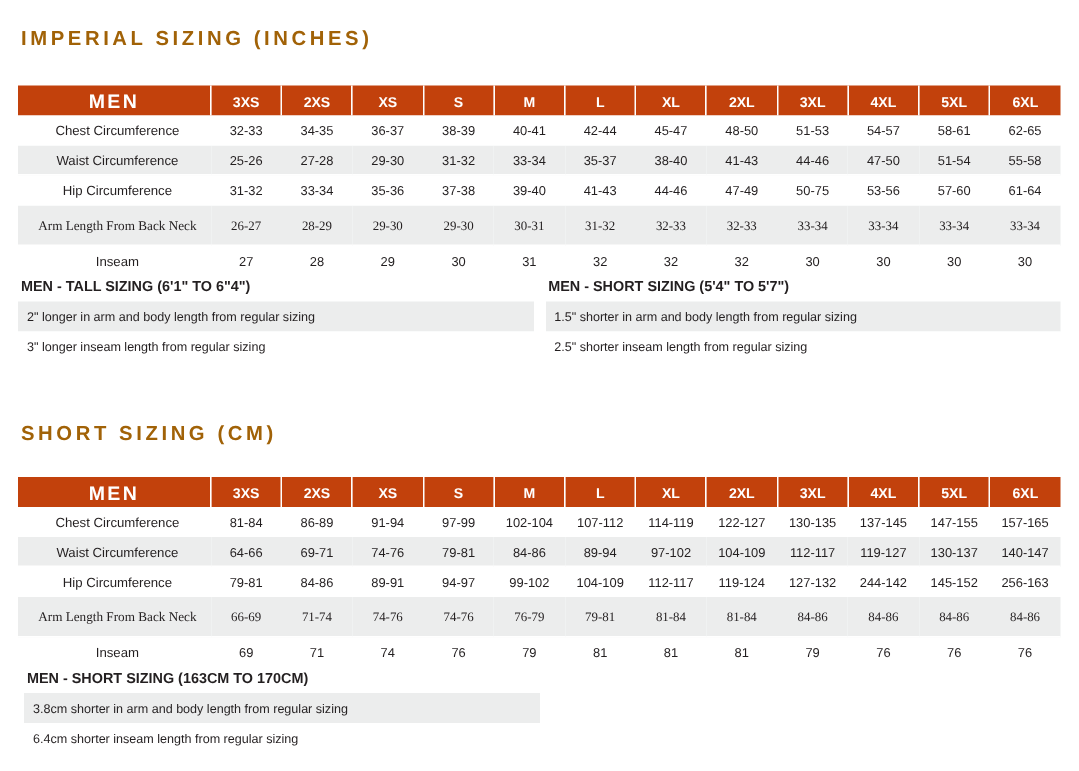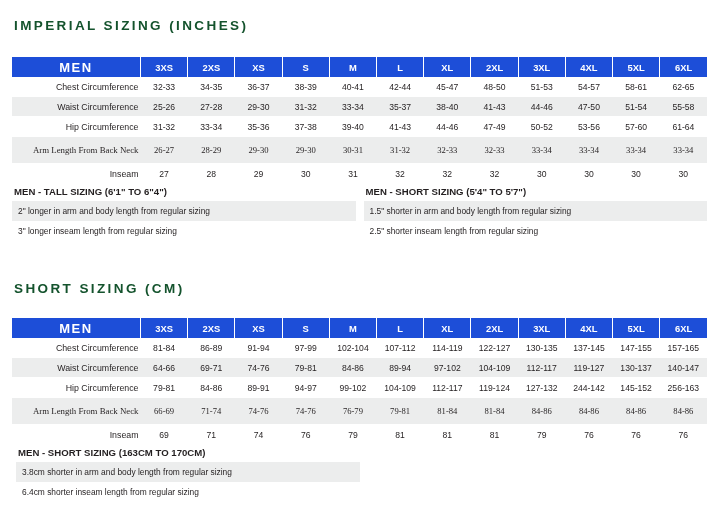--- a/index.html
+++ b/index.html
@@ -18,21 +18,21 @@
     width: 719px;
     height: 514px;
     position: relative;
     box-sizing: border-box;
     padding: 0 12px;
   }
   .section-title {
     font-size: 13.5px;
     font-weight: bold;
     letter-spacing: 2.4px;
-    color: #14532d;
+    color: #a16207;
     margin: 0;
     padding: 0;
   }
   .title-imperial {
     position: absolute;
     left: 14px;
     top: 18px;
   }
   .title-metric {
     position: absolute;
@@ -49,21 +49,21 @@
     position: absolute;
     left: 12px;
     top: 57px;
   }
   .tbl-wrap-metric {
     position: absolute;
     left: 12px;
     top: 318px;
   }
   table.size-table th {
-    background: #1d4ed8;
+    background: #c2410c;
     color: #ffffff;
     font-weight: bold;
     text-align: center;
     height: 20px;
     border-right: 1px solid #ffffff;
     font-size: 9.4px;
     padding: 0;
   }
   table.size-table th.men-head {
     font-size: 13px;
@@ -76,21 +76,21 @@
   }
   table.size-table td {
     text-align: center;
     height: 19px;
     padding: 0 2px;
     border-bottom: 1px solid #ffffff;
     font-size: 8.6px;
     color: #231f20;
   }
   table.size-table td.rowlabel {
-    text-align: right;
+    text-align: center;
     padding-left: 6px;
     width: 128px;
     font-size: 8.8px;
   }
   tr.band-a td { background: #ffffff; }
   tr.band-b td { background: #eceded; }
   tr.tall-row td { height: 26px; font-family: Liberation Serif, serif; }
   .notes-block {
     position: absolute;
     width: 695px;
@@ -183,21 +183,21 @@
         <tr class="band-a">
           <td class="rowlabel">Hip Circumference</td>
           <td>31-32</td>
           <td>33-34</td>
           <td>35-36</td>
           <td>37-38</td>
           <td>39-40</td>
           <td>41-43</td>
           <td>44-46</td>
           <td>47-49</td>
-          <td>50-52</td>
+          <td>50-75</td>
           <td>53-56</td>
           <td>57-60</td>
           <td>61-64</td>
         </tr>
         <tr class="band-b tall-row">
           <td class="rowlabel">Arm Length From Back Neck</td>
           <td>26-27</td>
           <td>28-29</td>
           <td>29-30</td>
           <td>29-30</td>

